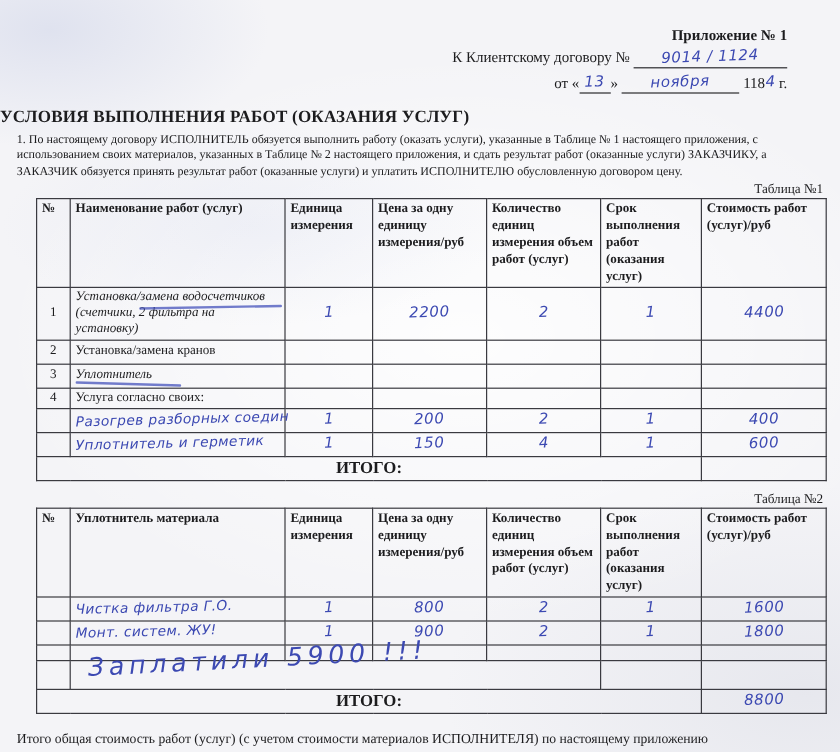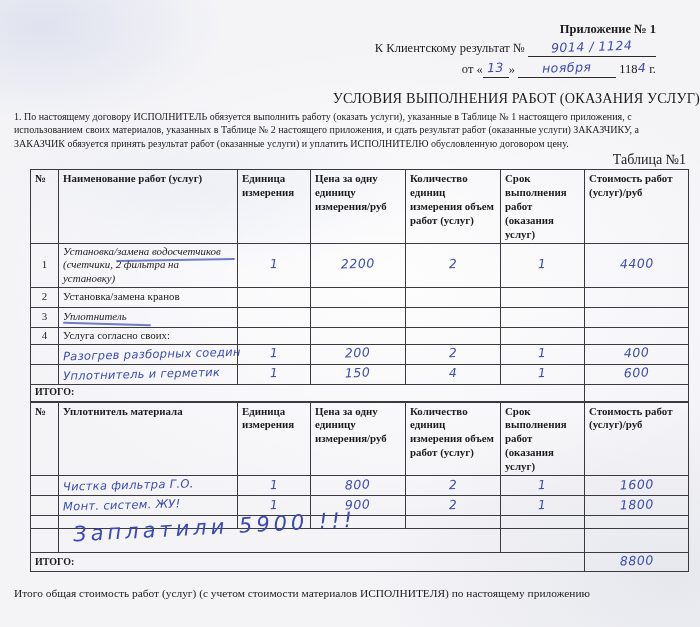--- a/index.html
+++ b/index.html
@@ -30,37 +30,37 @@
     font-family:"DejaVu Sans", sans-serif;
     font-style:italic;
     color:#3c49b2;
     font-size:12.5px;
     letter-spacing:.5px;
     display:inline-block;
     transform:rotate(-2deg) translateY(-1px);
   }
 
   
-  .title{margin:90px 0 0 0;text-align:right;font-size:14.2px;font-weight:normal;letter-spacing:.2px;}
+  .title{margin:90px 0 0 0;text-align:left;font-size:14.2px;font-weight:bold;letter-spacing:.2px;}
   .intro{margin:3px 12px 0 14px;font-size:10px;line-height:1.33;}
 
   
-  .caption{margin:2px 14px 1px 0;text-align:right;font-size:14px;}
+  .caption{margin:2px 14px 1px 0;text-align:right;font-size:11px;}
   table.grid{margin-left:30px;width:658px;border-collapse:collapse;table-layout:fixed;font-size:10.9px;}
   table.grid th, table.grid td{border:1.4px solid #3a3a40;padding:1px 4px;vertical-align:top;overflow:visible;}
   table.grid th{font-weight:bold;text-align:left;line-height:1.28;height:auto;padding-top:2px;}
   table.grid td{vertical-align:middle;line-height:1.25;}
   col.c1{width:28px;} col.c2{width:179px;} col.c3{width:73px;} col.c4{width:95px;}
   col.c5{width:95px;} col.c6{width:84px;} col.c7{width:104px;}
   td.c-num{text-align:center;}
   td.c-val{text-align:center;}
   tr.h34 td{height:32px;} tr.h18 td{height:17px;} tr.h16 td{height:14px;}
   tr.h12 td{height:10px;} tr.h22 td{height:21px;}
   .rel{position:relative;font-style:italic;}
-  .totlbl{text-align:left;font-weight:bold;padding-right:8px;font-size:10px;}
+  .totlbl{text-align:center;font-weight:bold;padding-right:8px;font-size:14px;}
 
   
   .hwname{font-family:"DejaVu Sans",sans-serif;font-style:italic;color:#3c49b2;font-size:11.5px;letter-spacing:.3px;display:inline-block;transform:rotate(-1.5deg);white-space:nowrap;}
 
   
   .ink{position:absolute;height:2px;background:#4452bb;opacity:.75;border-radius:2px;}
   .iu1{left:57px;top:15px;width:119px;transform:rotate(-1deg);}
   .iu2{left:4px;top:15px;width:88px;transform:rotate(1.6deg);}
 
   
@@ -76,21 +76,21 @@
   .footer{margin:13px 10px 0 14px;font-size:11.4px;line-height:1.45;}
 </style>
 </head>
 <body>
 
 <div class="page">
 
   <div class="hdr">
     <div class="bold">Приложение № 1</div>
     <div>
-      <span>К Клиентскому результат №</span>
+      <span>К Клиентскому договору №</span>
       <span class="blank w125"><span class="hw">9014 / 1124</span></span>
     </div>
     <div>
       <span>от «</span><span class="blank w26"><span class="hw">13</span></span><span>»</span>
       <span class="blank w98"><span class="hw">ноября</span></span>
       <span>118</span><span class="hw">4</span>
       <span>г.</span>
     </div>
   </div>
 
@@ -175,20 +175,21 @@
         <td class="c-val"><span class="hw">1</span></td>
         <td class="c-val"><span class="hw">600</span></td>
       </tr>
       <tr class="h16">
         <td colspan="6" class="totlbl">ИТОГО:</td>
         <td class="c-val"><span class="hw"></span></td>
       </tr>
     </tbody>
   </table>
 
+  <div class="caption" style="margin-top:9px;">Таблица №2</div>
   <table class="grid">
     <colgroup>
         <col class="c1">
         <col class="c2">
         <col class="c3">
         <col class="c4">
         <col class="c5">
         <col class="c6">
         <col class="c7">
       </colgroup>

